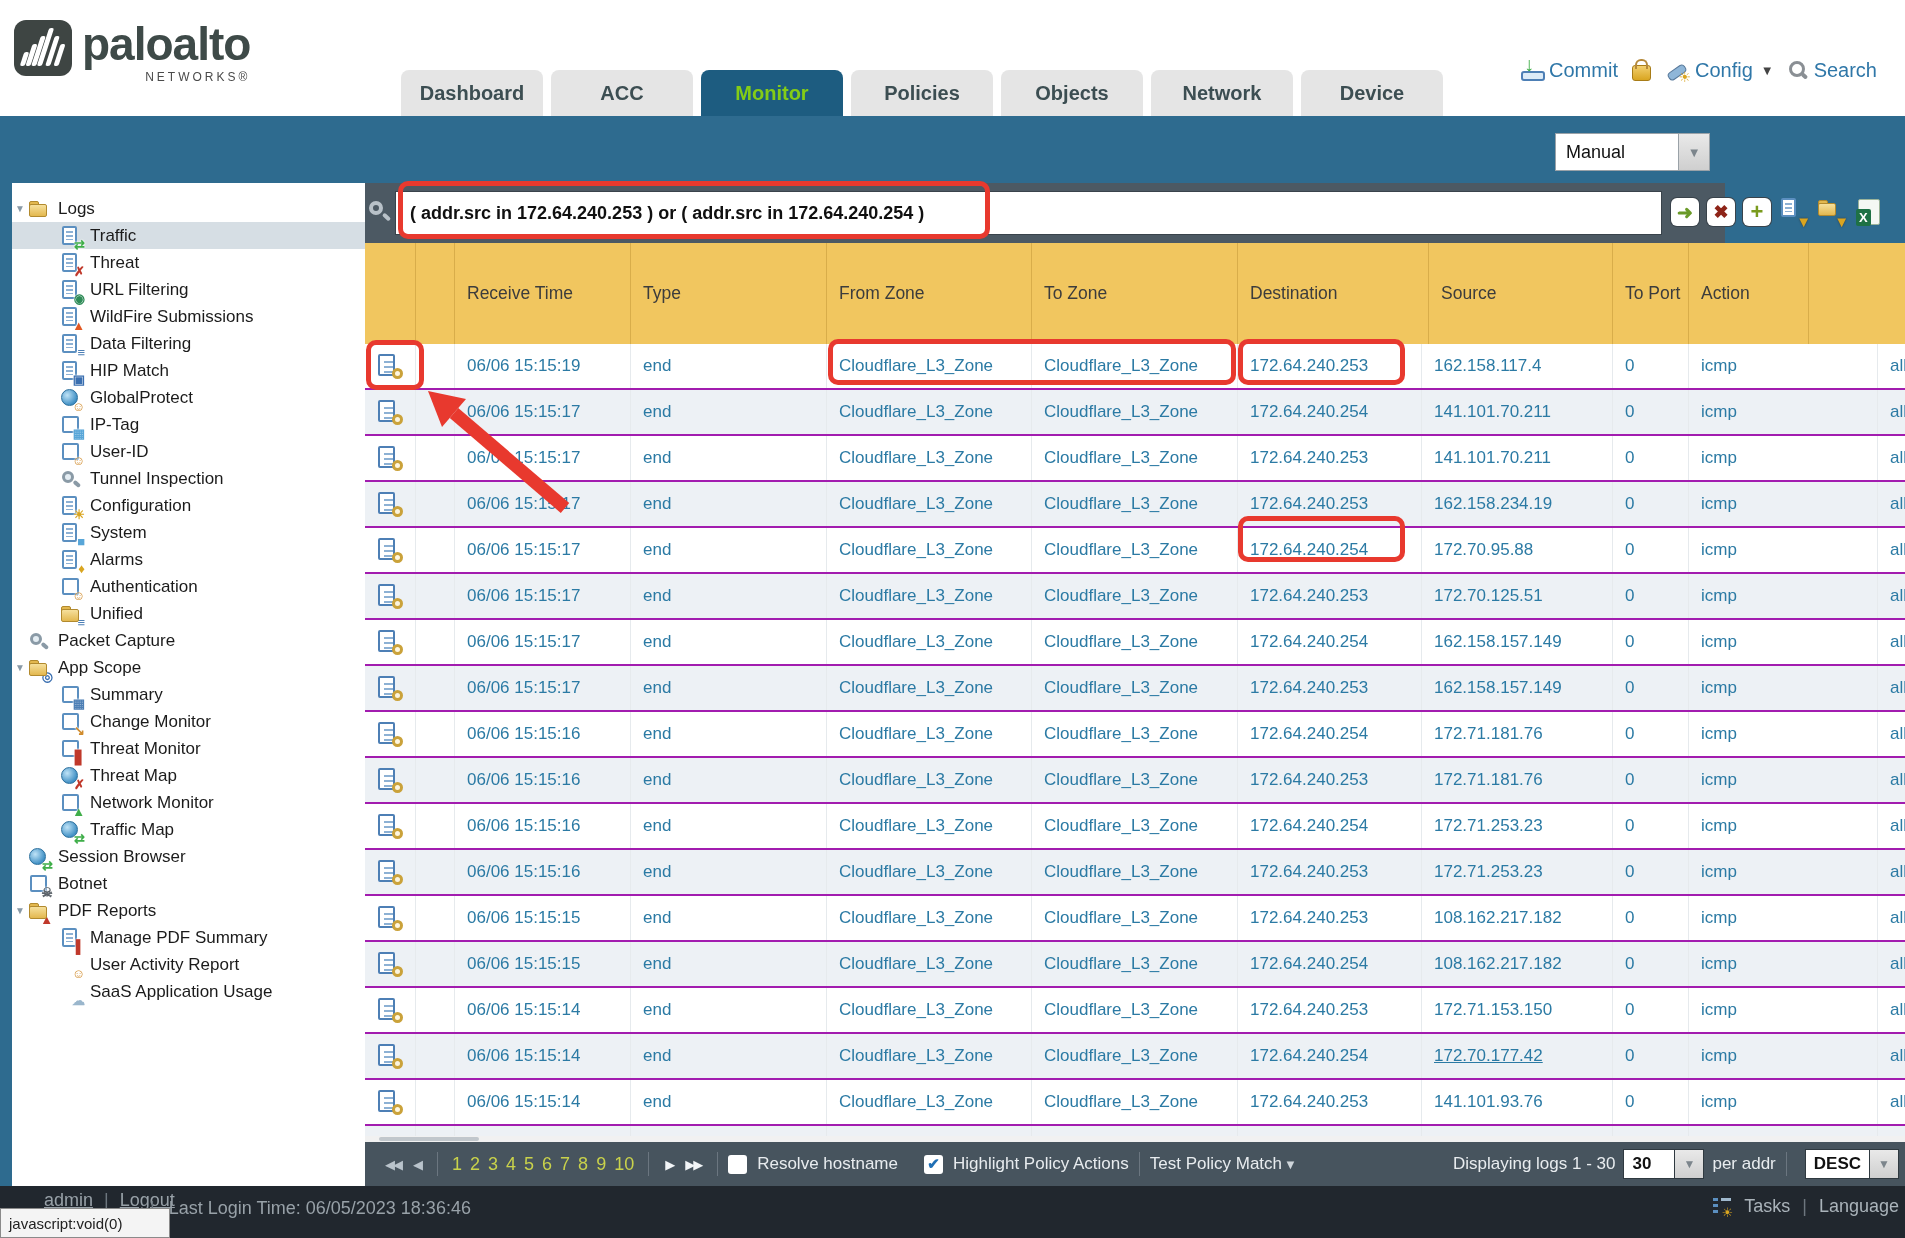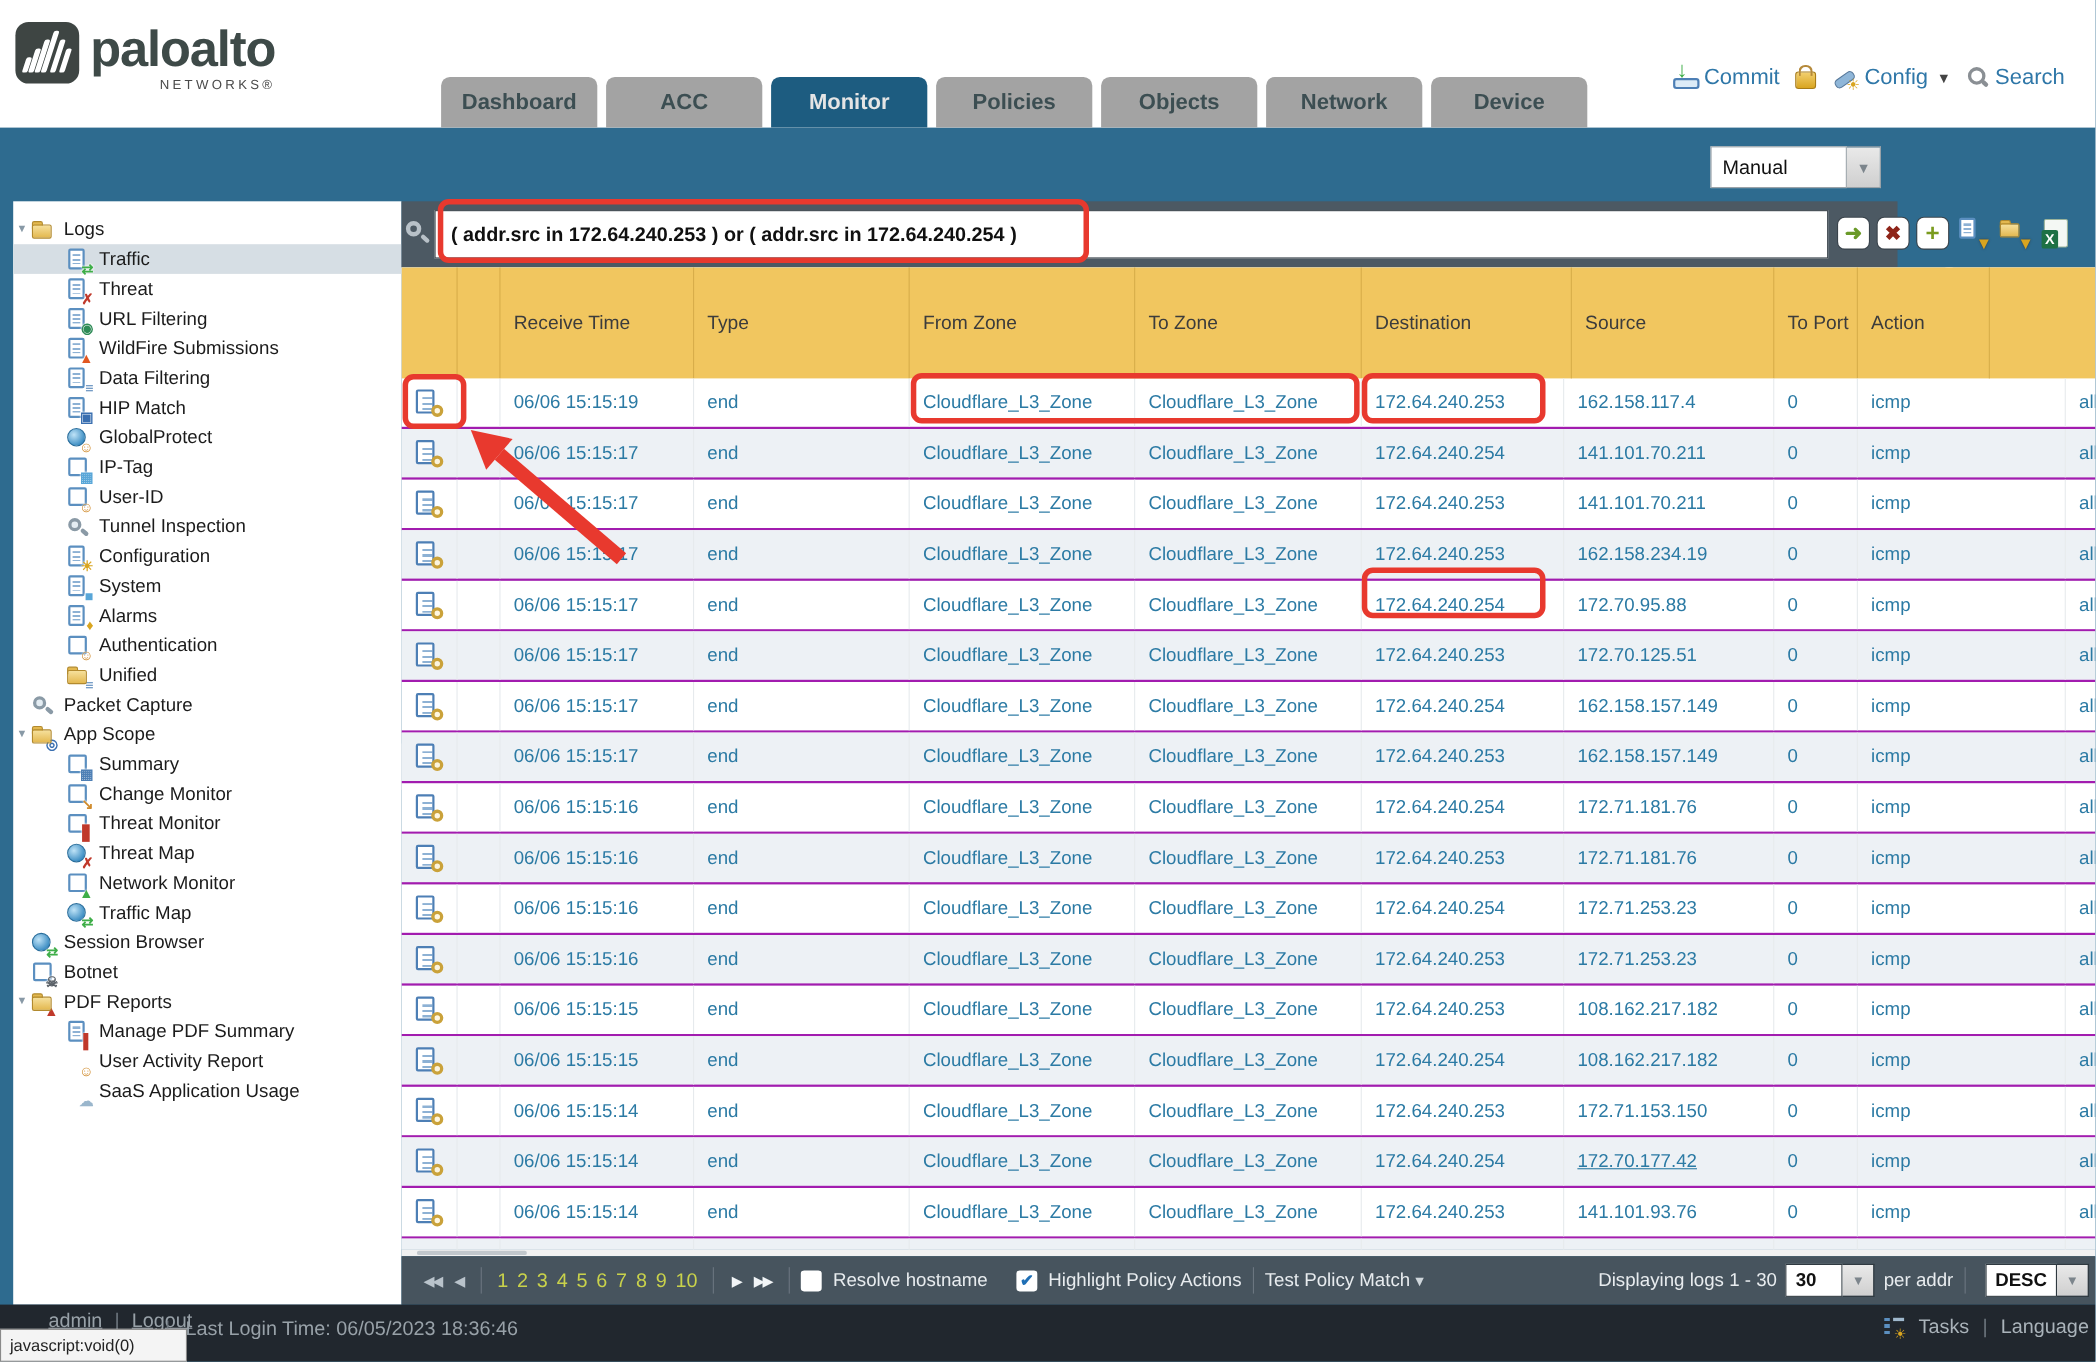--- a/index.html
+++ b/index.html
@@ -10,24 +10,24 @@
   }
   
   .tophdr{position:absolute;left:0;top:0;width:1905px;height:116px;background:#fff}
   .logo{position:absolute;left:14px;top:20px;display:flex;align-items:flex-start;gap:10px}
   .logomark{width:58px;height:56px;background:#3e4543;border-radius:12px;position:relative;overflow:hidden}
   .logomark i{position:absolute;bottom:10px;width:5px;background:#fff;border-radius:2px;transform:skewX(-18deg)}
   .logotype{display:flex;flex-direction:column;align-items:flex-end}
   .brand{font-size:46px;font-weight:bold;color:#3e4a48;letter-spacing:-1px;line-height:48px}
   .brandsub{font-size:12px;letter-spacing:3px;color:#4a4a4a;margin-top:2px}
   .tabs{position:absolute;left:401px;bottom:0;display:flex;gap:8px}
-  .tab{width:142px;height:46px;background:#a3a3a3;border-radius:8px 8px 0 0;
+  .tab{width:142px;height:46px;background:#e5e5e5;border-radius:8px 8px 0 0;
        display:flex;align-items:center;justify-content:center;font-size:20px;font-weight:bold;
        color:#3c4e52;cursor:pointer}
-  .tab.active{background:#1d5c80;color:#e5e5e5}
+  .tab.active{background:#1d5c80;color:#84cc16}
   .hdractions{position:absolute;right:28px;top:58px;display:flex;align-items:center;gap:14px;font-size:20px}
   .hdrlink{color:#2f77a8;display:flex;align-items:center;gap:6px;cursor:pointer}
   .ico-commit{position:relative;width:22px;height:22px}
   .ico-commit .ar{position:absolute;left:3px;top:-6px;color:#3fae49;font-weight:bold;font-size:20px}
   .ico-commit .tray{position:absolute;left:0;bottom:0;width:20px;height:6px;border:2px solid #4d7fb5;border-radius:3px;background:#dcebf7}
   .ico-lock{width:17px;height:14px;background:linear-gradient(#f2cf6e,#d9a520);border:1px solid #a87c17;border-radius:3px;position:relative;margin-top:6px}
   .ico-lock::before{content:"";position:absolute;left:2px;top:-7px;width:9px;height:8px;border:2.5px solid #b5893a;border-bottom:none;border-radius:6px 6px 0 0}
   .ico-config{position:relative;width:24px;height:24px}
   .ico-config::before{content:"";position:absolute;left:2px;top:10px;width:18px;height:7px;background:#8fb6d8;border:1px solid #57789a;border-radius:4px;transform:rotate(-35deg)}
   .ico-config::after{content:"☀";position:absolute;right:-2px;bottom:-2px;color:#d9a520;font-size:14px;line-height:1}

